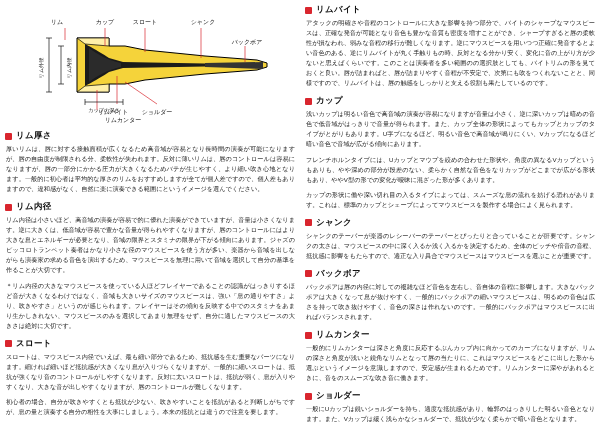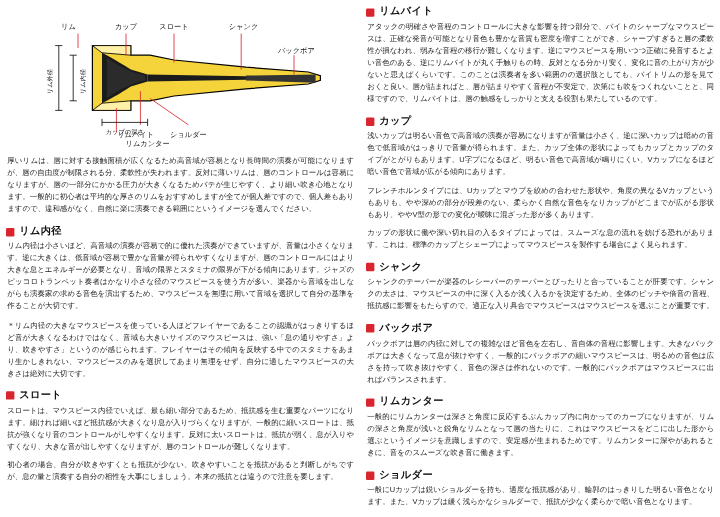--- a/index.html
+++ b/index.html
@@ -119,20 +119,24 @@
         <text x="66" y="62" font-size="5.2" fill="#111" text-anchor="middle" font-family="Liberation Sans, sans-serif" transform="rotate(-90 66 62)">リム内径</text>
         <text x="99" y="106" font-size="5.2" fill="#111" text-anchor="middle" font-family="Liberation Sans, sans-serif">カップの深さ</text>
 
         <text x="108" y="108" font-size="6" fill="#111" text-anchor="middle" font-family="Liberation Sans, sans-serif">リムバイト</text>
         <text x="152" y="108" font-size="6" fill="#111" text-anchor="middle" font-family="Liberation Sans, sans-serif">ショルダー</text>
         <text x="118" y="116" font-size="6" fill="#111" text-anchor="middle" font-family="Liberation Sans, sans-serif">リムカンター</text>
       </svg>
     </div>
 
     <div class="section">
+      <div class="sec-head">
+        <span class="bullet"></span>
+        <span class="sec-title">リム厚さ</span>
+      </div>
       <p class="para">厚いリムは、唇に対する接触面積が広くなるため高音域が容易となり長時間の演奏が可能になりますが、唇の自由度が制限される分、柔軟性が失われます。反対に薄いリムは、唇のコントロールは容易になりますが、唇の一部分にかかる圧力が大きくなるためバテが生じやすく、より細い吹き心地となります。一般的に初心者は平均的な厚さのリムをおすすめしますが全てが個人差ですので、個人差もありますので、違和感がなく、自然に楽に演奏できる範囲にというイメージを選んでください。</p>
     </div>
 
     <div class="section">
       <div class="sec-head">
         <span class="bullet"></span>
         <span class="sec-title">リム内径</span>
       </div>
       <p class="para">リム内径は小さいほど、高音域の演奏が容易で的に優れた演奏ができていますが、音量は小さくなります。逆に大きくは、低音域が容易で豊かな音量が得られやすくなりますが、唇のコントロールにはより大きな息とエネルギーが必要となり、音域の限界とスタミナの限界が下がる傾向にあります。ジャズのピッコロトランペット奏者はかなり小さな径のマウスピースを使う方が多い、楽器から音域を出しながらも演奏家の求める音色を演出するため、マウスピースを無理に用いて音域を選択して自分の基準を作ることが大切です。</p>
       <p class="para">＊リム内径の大きなマウスピースを使っている人ほどフレイヤーであることの認識がはっきりするほど音が大きくなるわけではなく、音域も大きいサイズのマウスピースは、強い「息の通りやすさ」より、吹きやすさ」というのが感じられます。フレイヤーはその傾向を反映する中でのスタミナをあまり生かしきれない、マウスピースのみを選択してあまり無理をせず、自分に適したマウスピースの大きさは絶対に大切です。</p>

